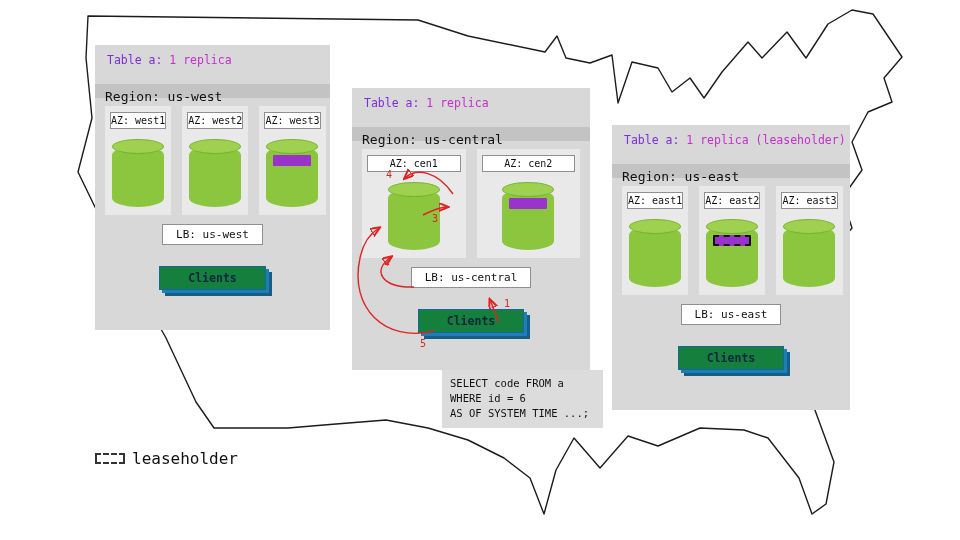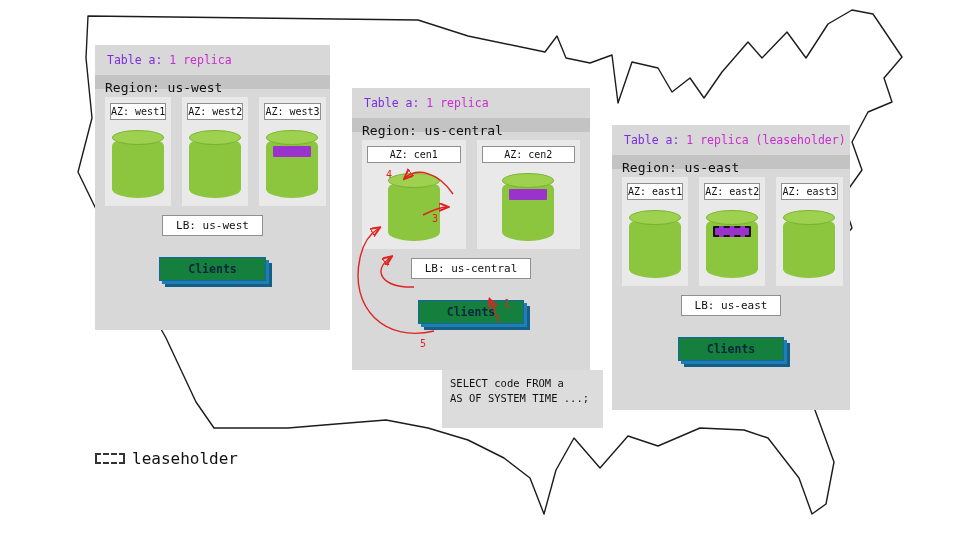--- a/index.html
+++ b/index.html
@@ -6,21 +6,21 @@
   html,body { width:960px; height:540px; background:#ffffff; overflow:hidden;
     font-family:"DejaVu Sans Mono", monospace; }
   body { position:relative; }
 
   
   #map-layer { position:absolute; inset:0; z-index:0; }
   #map-layer path { fill:none; stroke:#1c1c1c; stroke-width:1.4; stroke-linejoin:round; }
 
   
   .panel { position:absolute; background:#d8d8d8; z-index:2; }
-  .table-note { height:30px; line-height:30px; padding:0 12px; font-size:11.5px; white-space:nowrap; }
+  .table-note { height:39px; line-height:30px; padding:0 12px; font-size:11.5px; white-space:nowrap; }
   .table-note .lbl { color:#7d2ce0; }
   .table-note .val { color:#c92ccf; }
   .region-title { height:14px; line-height:26px; background:#c3c3c3; padding:0 10px;
     font-size:13px; color:#101010; }
   .az-row { display:flex; gap:11px; padding:8px 10px 6px; }
   .az { flex:1; background:#e9e9e9; padding:6px 5px 8px; text-align:center; }
   .az-label { background:#ffffff; border:1px solid #8f8f8f; font-size:10px; padding:2px 0;
     white-space:nowrap; color:#111; }
 
   
@@ -170,20 +170,21 @@
   <div class="lb-row">
     <span class="lb-box">LB: us-east</span>
   </div>
   <div class="clients-row">
     <span class="clients">Clients</span>
   </div>
 </div>
 
 <div id="sql-box">
   <div>SELECT code FROM a</div>
+  <div>WHERE id = 6</div>
   <div>AS OF SYSTEM TIME ...;</div>
 </div>
 
 <svg id="arrow-layer" viewBox="0 0 960 540" aria-hidden="true">
   <defs>
     <marker id="ah" markerWidth="8" markerHeight="8" refX="6" refY="3" orient="auto">
       <path d="M0,0 L7,3 L0,6 Z" fill="#e02321"></path>
     </marker>
   </defs>
   <path d="M 499 322 L 490 300" marker-end="url(#ah)"></path>

